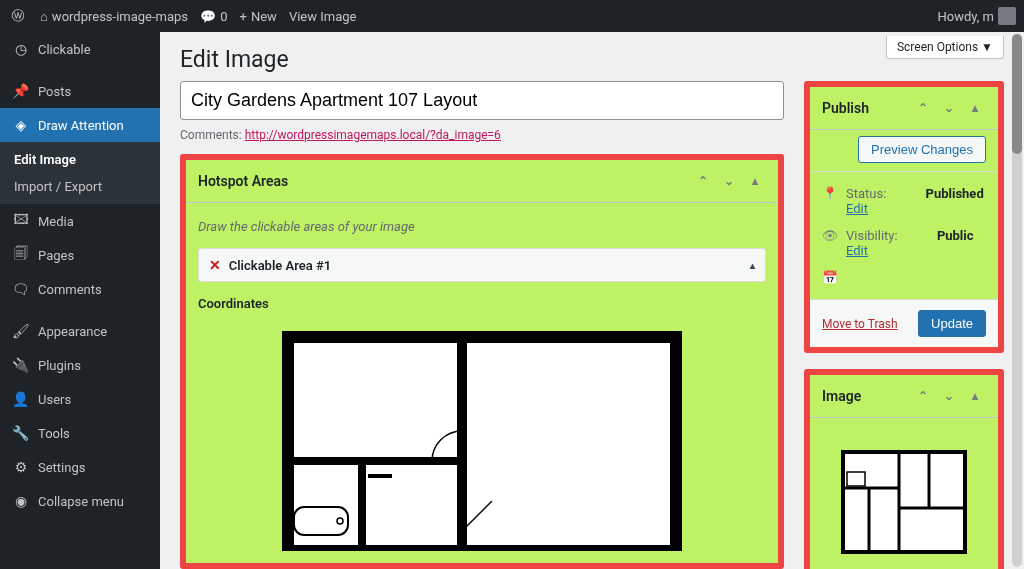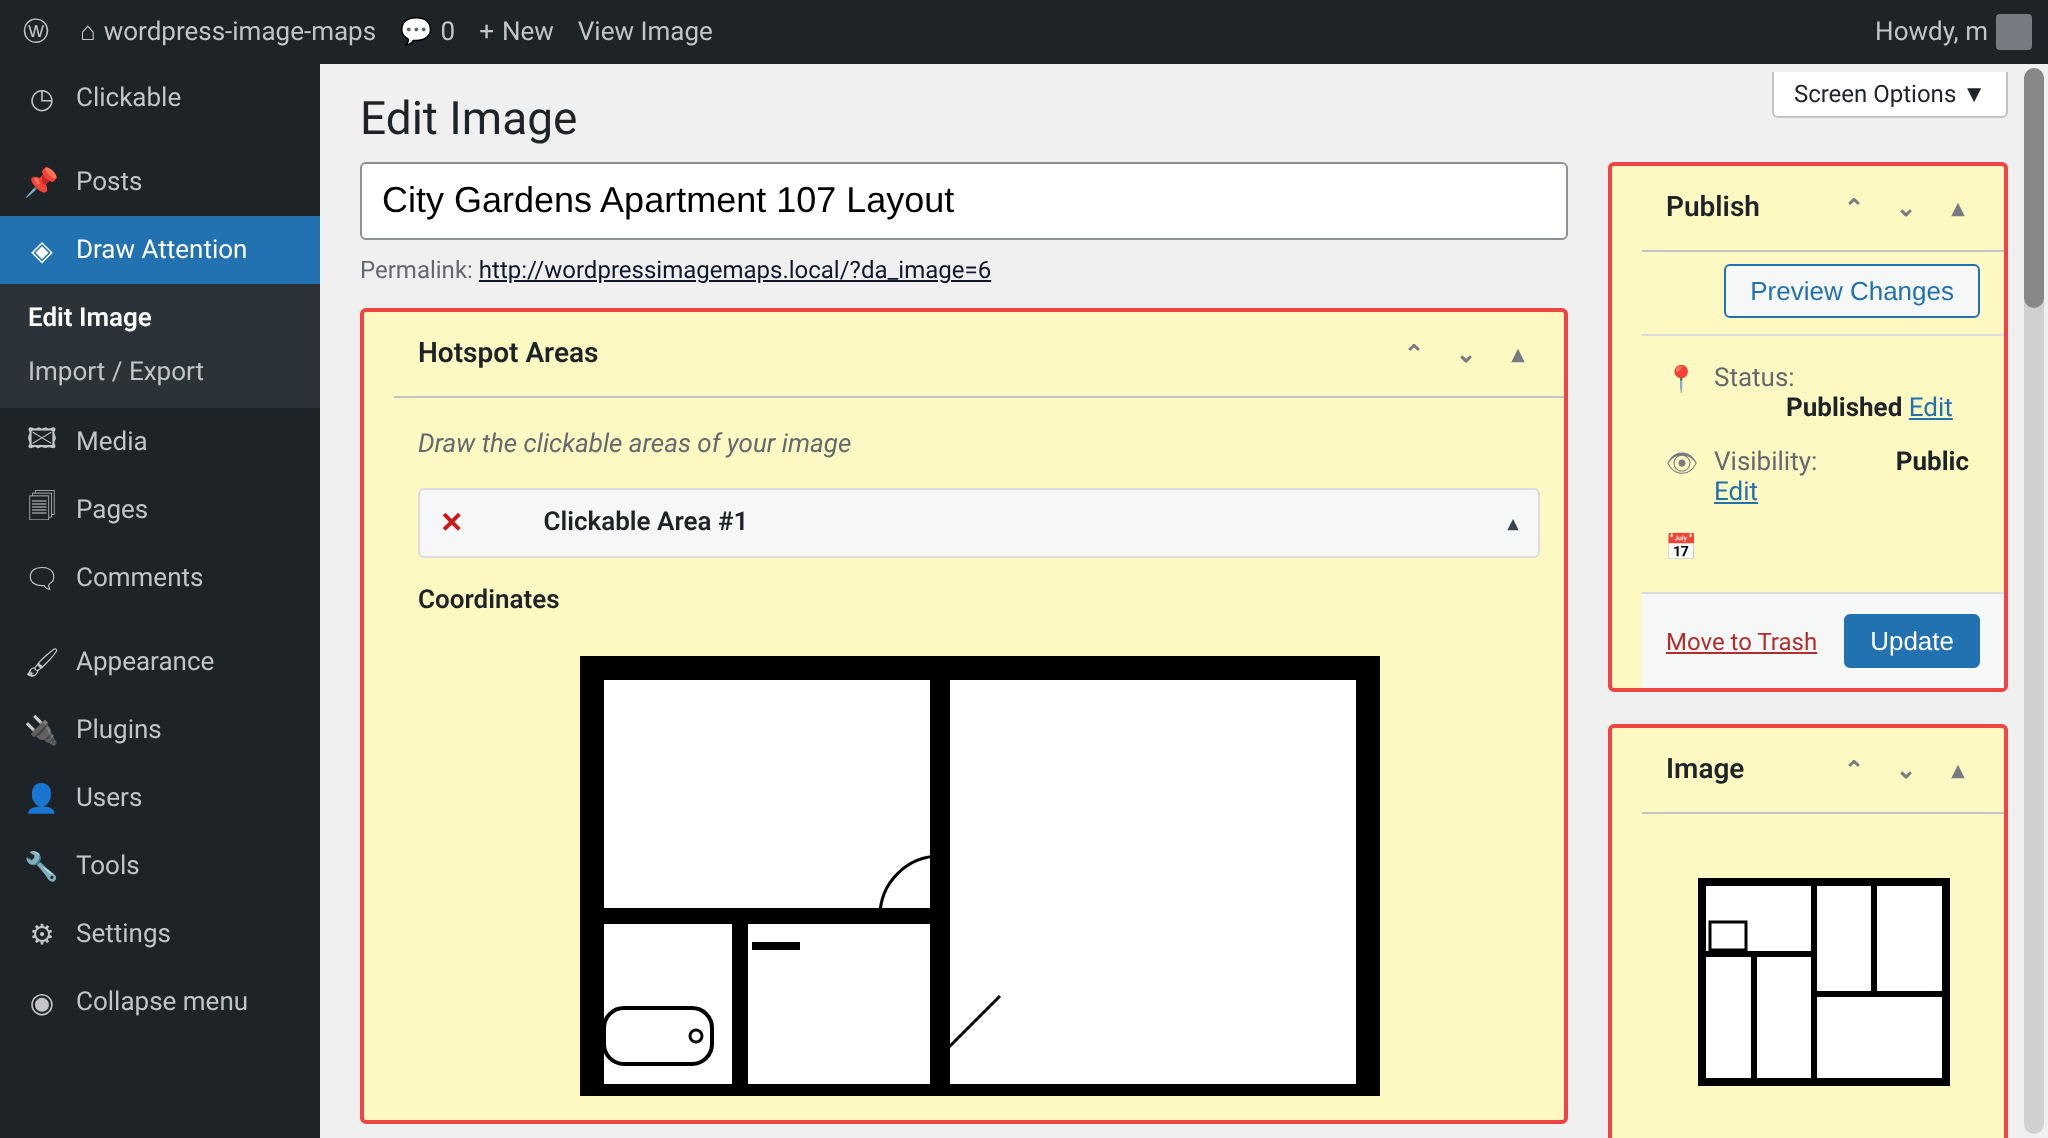--- a/index.html
+++ b/index.html
@@ -21,30 +21,30 @@
 .submenu-item.current { color: #fff; font-weight: 600; }
 .menu-sep { height: 8px; }
 .content { flex: 1; overflow-y: auto; padding: 0 20px 20px 20px; position: relative; }
 .screen-options { position: absolute; right: 20px; top: 4px; background: #fff; border: 1px solid #c3c4c7; border-top: none; padding: 4px 10px; font-size: 12px; cursor: pointer; border-radius: 0 0 3px 3px; }
 .page-title { font-size: 23px; font-weight: 400; padding: 14px 0 8px; }
 .main-cols { display: flex; gap: 20px; align-items: flex-start; }
 .col-main { flex: 1; min-width: 0; }
 .col-side { width: 200px; }
 .title-input { width: 100%; padding: 6px 10px; font-size: 18px; line-height: 1.4; border: 1px solid #8c8f94; background: #fff; border-radius: 3px; }
 .permalink { font-size: 12px; color: #646970; padding: 8px 0 12px; }
-.permalink a { color: #0f172a; }
-.postbox { background: #fef9c3; border: 2px solid #ef4444; border-radius: 3px; margin-bottom: 16px; padding-left: 15px; }
+.permalink a { color: #be185d; }
+.postbox { background: #bef264; border: 6px solid #ef4444; border-radius: 3px; margin-bottom: 16px; }
 .postbox-header { display: flex; align-items: center; justify-content: space-between; padding: 10px 12px; border-bottom: 1px solid #c3c4c7; font-size: 14px; font-weight: 600; }
 .postbox-handles { display: flex; gap: 4px; }
 .handle { width: 22px; height: 22px; display: flex; align-items: center; justify-content: center; color: #787c82; cursor: pointer; font-size: 12px; }
 .postbox-body { padding: 12px; }
 .hint { color: #646970; font-style: italic; font-size: 13px; padding: 4px 0 14px; }
 .area-header { display: flex; align-items: center; gap: 8px; padding: 8px 10px; background: #f6f7f7; border: 1px solid #dcdcde; border-radius: 3px; font-weight: 600; font-size: 13px; margin-bottom: 10px; cursor: pointer; }
 .area-header .x { color: #cc1818; font-weight: bold; font-size: 14px; }
-.area-header .title { flex: 1; margin-left: 32px; }
+.area-header .title { flex: 1; }
 .area-header .arrow { font-size: 10px; color: #3c434a; }
 .coord-label { font-weight: 600; font-size: 13px; padding: 4px 0 10px; }
 .floorplan { display: flex; justify-content: center; padding-top: 10px; }
 .pub-row { display: flex; align-items: flex-start; gap: 8px; font-size: 13px; padding: 6px 0; color: #3c434a; }
 .pub-row .lbl { color: #646970; }
 .pub-row strong { color: #1d2327; margin-left: 36px; }
 .pub-row a { color: #2271b1; text-decoration: underline; }
 .pub-icon { width: 16px; flex-shrink: 0; color: #787c82; display: flex; justify-content: center; font-size: 13px; }
 .btn { display: inline-block; padding: 5px 12px; border: 1px solid #2271b1; border-radius: 3px; font-size: 13px; cursor: pointer; }
 .btn-secondary { background: #f6f7f7; color: #2271b1; }
@@ -151,21 +151,21 @@
     <div class="scrollbar">
         <div class="scrollbar-thumb"></div>
       </div>
     <div class="screen-options"><span>Screen Options</span> ▼</div>
     <h1 class="page-title">Edit Image</h1>
 
     <div class="main-cols">
       <div class="col-main">
         <input class="title-input" value="City Gardens Apartment 107 Layout" style="">
         <div class="permalink">
-          <span>Permalink:</span>
+          <span>Comments:</span>
           <a href="#">http://wordpressimagemaps.local/?da_image=6</a>
         </div>
 
         <div class="postbox">
           <div class="postbox-header">
             <span>Hotspot Areas</span>
             <div class="postbox-handles">
               <span class="handle">⌃</span>
               <span class="handle">⌄</span>
               <span class="handle">▴</span>

